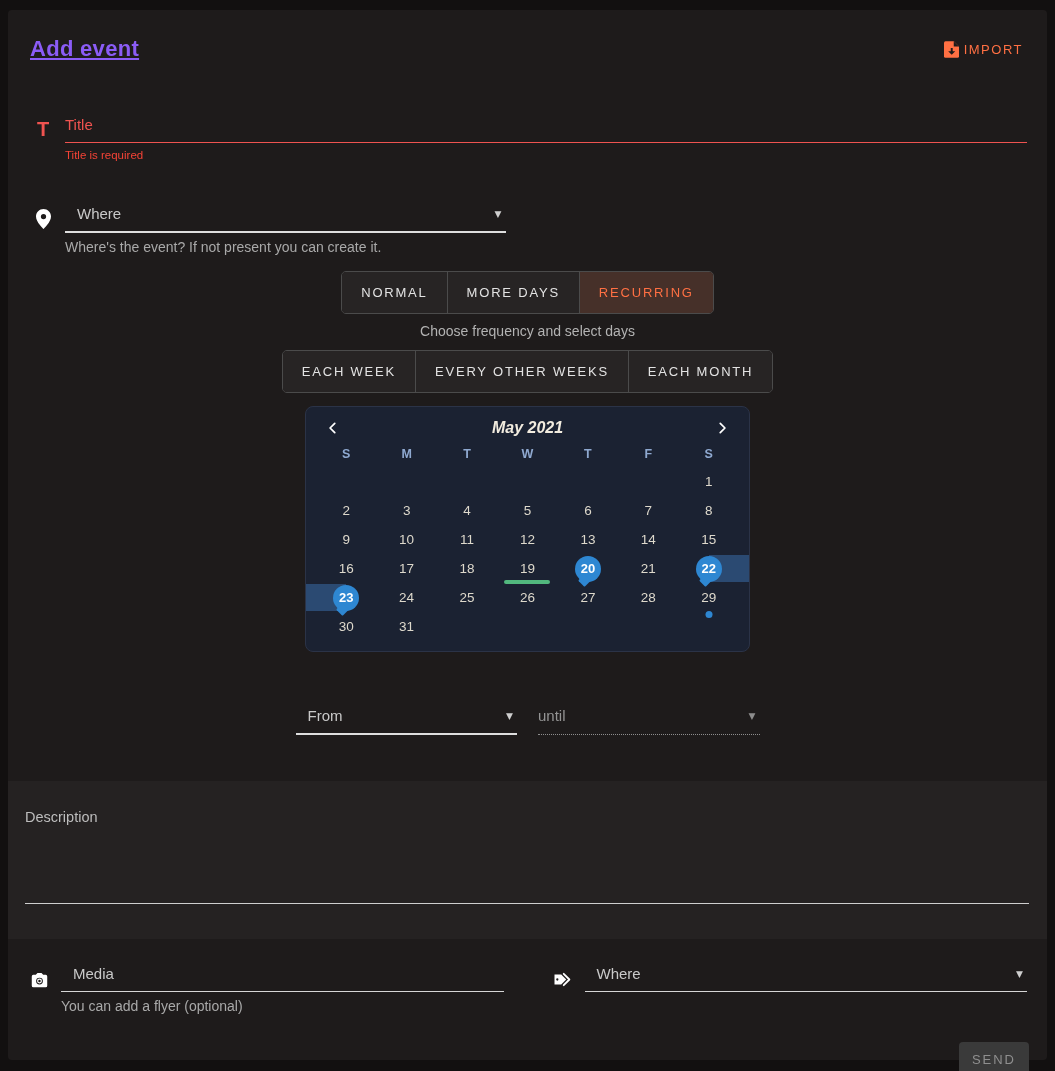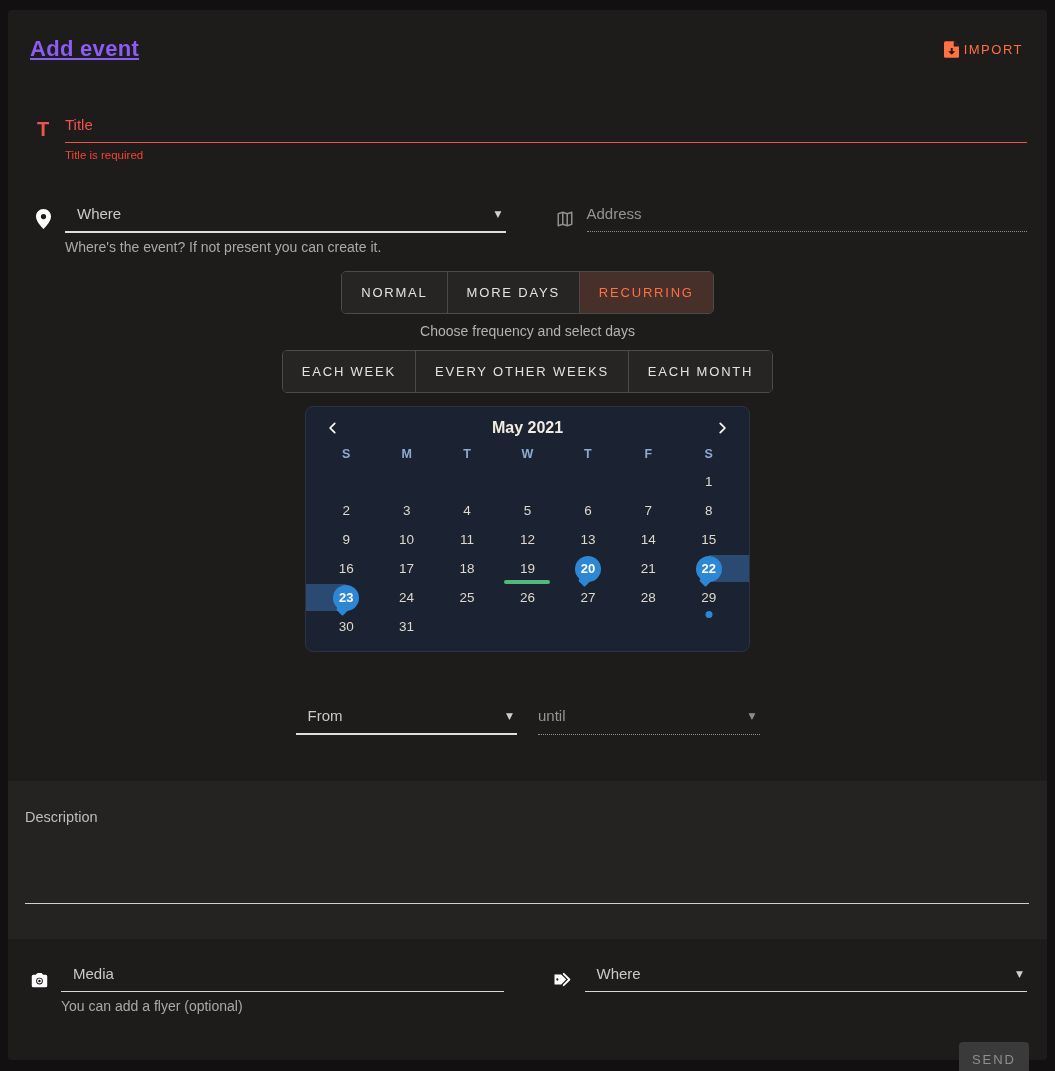--- a/index.html
+++ b/index.html
@@ -60,21 +60,21 @@
   .seg-btn:first-child { border-left:none; }
   .seg-btn.selected { background:#463029; color:#ff7043; }
   .hint { text-align:center; color:#b3b3b3; font-size: 14px; margin-top: 9px; }
   .freq-tabs { margin-top: 11px; align-items: center; }
 
   
   .calendar {
     width: 445px; margin: 13px auto 0; background: #1b2232;
     border: 1px solid #2b3347; border-radius: 8px; padding: 8px 10px 10px;
   }
-  .cal-header { display:flex; align-items:center; padding: 4px 6px; }
+  .cal-header { display:flex; align-items:center; padding: 4px 6px; font-style: italic; }
   .cal-title { flex:1; text-align:center; color:#f2ecdf; font-weight:bold; font-size:16px; }
   .cal-nav { background:none; border:none; cursor:pointer; padding:2px 4px; display:flex; align-items:center; }
   .cal-dow-row, .cal-row { display:flex; }
   .cal-dow, .cal-cell { flex: 1 1 0; display:flex; align-items:center; justify-content:center; position:relative; }
   .cal-dow { color:#8fa9d0; font-weight:bold; font-size:12.5px; height: 26px; }
   .cal-row { height: 29px; }
   .day-num { color:#ded9cc; font-size: 13.5px; z-index:1; }
   .day-balloon {
     position:relative; z-index:1; width:26px; height:26px; border-radius:50%;
     background:#2e87d2; color:#fff; font-size:13px; font-weight:bold;
@@ -157,35 +157,20 @@
         </div>
         <div class="fbody u-solid">
           <div class="fline">
             <span class="ph label-light">Where</span>
             <span class="arrow">▼</span>
           </div>
         </div>
       </div>
       <div class="helper" style="margin-left:35px;">Where's the event? If not present you can create it.</div>
     </div>
-    <div>
-      <div class="field-row">
-        <div class="ficon">
-          <svg width="18" height="18" viewBox="0 0 24 24" fill="none" stroke="#8f8f8f" stroke-width="2" stroke-linejoin="round">
-            <path d="M9 3L3 5v16l6-2 6 2 6-2V3l-6 2-6-2z"></path>
-            <path d="M9 3v16M15 5v16"></path>
-          </svg>
-        </div>
-        <div class="fbody u-dotted">
-          <div class="fline">
-            <span class="ph label-dim">Address</span>
-          </div>
-        </div>
-      </div>
-    </div>
   </div>
 
   <div class="seg-wrap mode-tabs">
     <div class="seg-group">
       <button class="seg-btn">NORMAL</button>
       <button class="seg-btn">MORE DAYS</button>
       <button class="seg-btn selected">RECURRING</button>
     </div>
   </div>
   <div class="hint">Choose frequency and select days</div>

